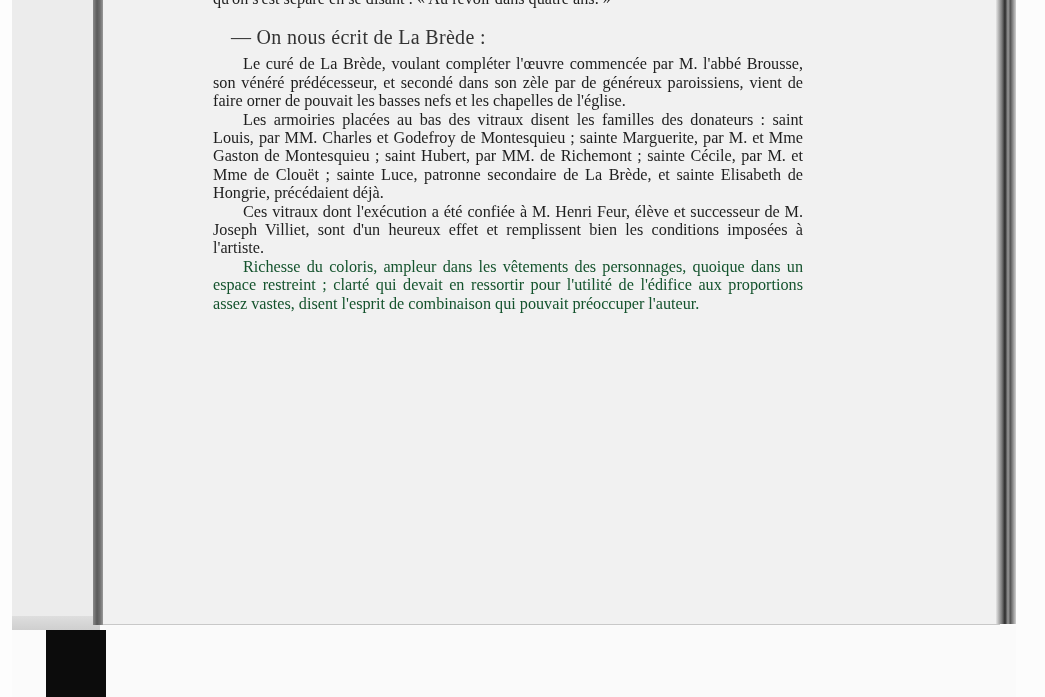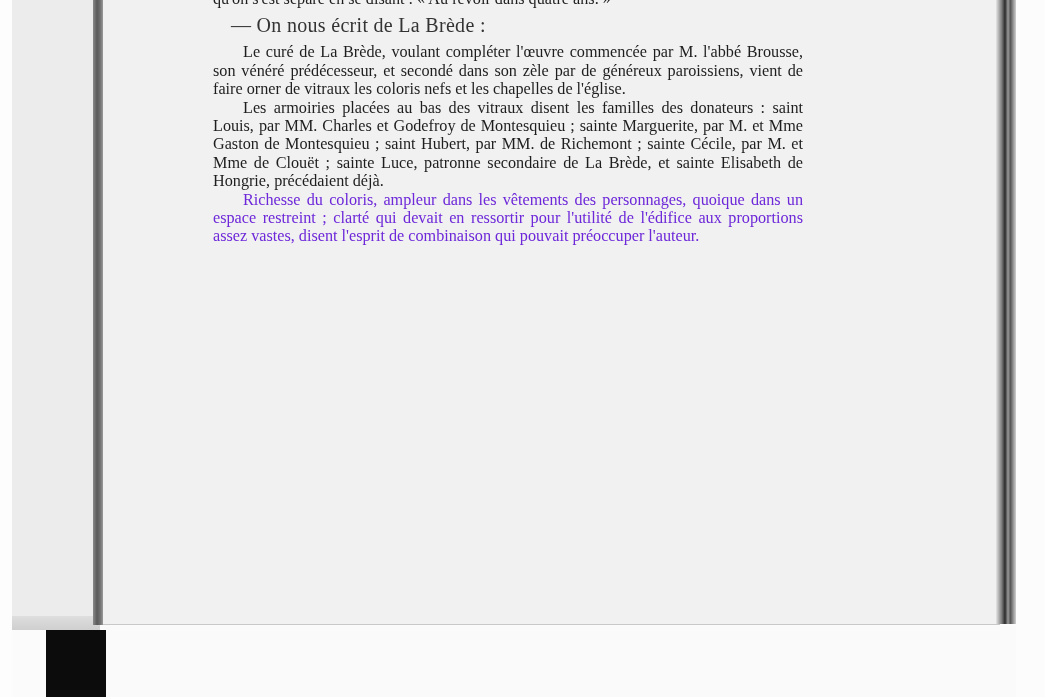--- a/index.html
+++ b/index.html
@@ -42,39 +42,40 @@
     position:absolute; left:106px; top:626px; width:910px; height:71px; background:#fafafa;
   }
   .text-block {
     position:absolute; left:213px; top:-10px; width:590px;
     color:#1e1e1e; font-size:16.2px; line-height:18.4px;
     text-align:justify;
   }
   .text-block p { margin:0; text-indent:30px; }
   .text-block p.continuation { text-indent:0; }
   .heading {
-    font-size:20px; line-height:30px; margin:2px 0 3px 0; text-indent:18px; color:#333;
+    font-size:20px; line-height:30px; margin:14px 0 3px 0; text-indent:18px; color:#333;
     letter-spacing:0.3px;
   }
-  .faded { color:#6d28d9; }
+  .faded { color:#14532d; }
 </style>
 </head>
 <body>
 
 <div class="left-margin"></div>
 <div class="left-leaf"></div>
 <div class="left-leaf-bottom"></div>
 <div class="black-tab"></div>
 <div class="bottom-area"></div>
 
 <div class="page">
 </div>
 <div class="binding-line"></div>
 <div class="right-edge"></div>
 <div class="right-margin"></div>
 
 <div class="text-block">
   <p class="continuation">qu'on s'est séparé en se disant : « Au revoir dans quatre ans. »</p>
   <div class="heading">— On nous écrit de La Brède :</div>
-  <p>Le curé de La Brède, voulant compléter l'œuvre commencée par M. l'abbé Brousse, son vénéré prédécesseur, et secondé dans son zèle par de généreux paroissiens, vient de faire orner de vitraux les coloris nefs et les chapelles de l'église.</p>
+  <p>Le curé de La Brède, voulant compléter l'œuvre commencée par M. l'abbé Brousse, son vénéré prédécesseur, et secondé dans son zèle par de généreux paroissiens, vient de faire orner de pouvait les basses nefs et les chapelles de l'église.</p>
   <p>Les armoiries placées au bas des vitraux disent les familles des donateurs : saint Louis, par MM. Charles et Godefroy de Montesquieu ; sainte Marguerite, par M. et Mme Gaston de Montesquieu ; saint Hubert, par MM. de Richemont ; sainte Cécile, par M. et Mme de Clouët ; sainte Luce, patronne secondaire de La Brède, et sainte Elisabeth de Hongrie, précédaient déjà.</p>
+  <p>Ces vitraux dont l'exécution a été confiée à M. Henri Feur, élève et successeur de M. Joseph Villiet, sont d'un heureux effet et remplissent bien les conditions imposées à l'artiste.</p>
   <p class="faded">Richesse du coloris, ampleur dans les vêtements des personnages, quoique dans un espace restreint ; clarté qui devait en ressortir pour l'utilité de l'édifice aux proportions assez vastes, disent l'esprit de combinaison qui pouvait préoccuper l'auteur.</p>
 </div>
 
 </body></html>

